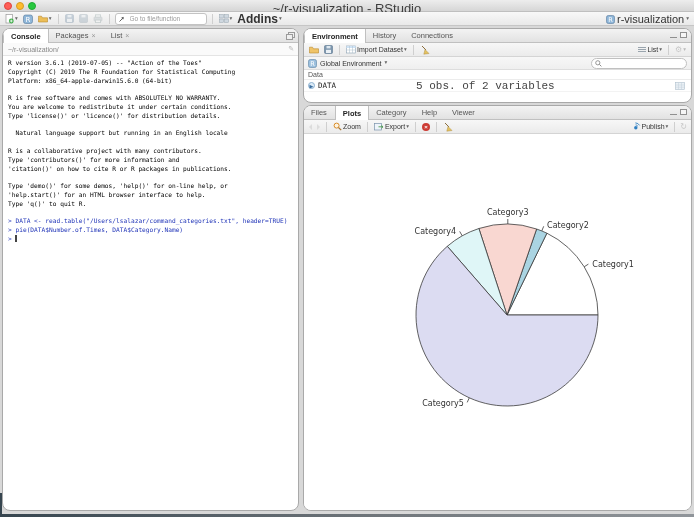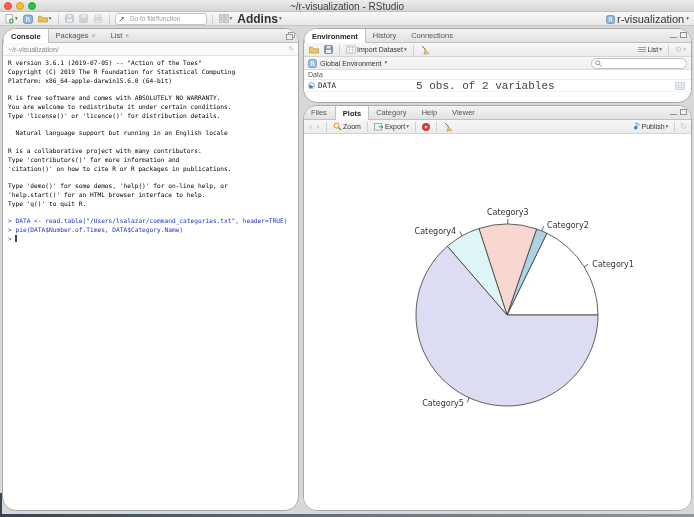--- a/index.html
+++ b/index.html
@@ -7,41 +7,41 @@
   .window{position:relative;width:694px;height:517px;background:#d8d8d8;}
 
   
   .titlebar{position:absolute;left:0;top:0;width:694px;height:11px;
     background:linear-gradient(#ededed,#d6d6d6);border-bottom:1px solid #bfbfbf;}
   .lights{position:absolute;left:4px;top:2px;display:flex;gap:4px;}
   .light{width:6px;height:6px;border-radius:50%;}
   .light.red{background:#ff5f57;border:0.5px solid #e0443e;}
   .light.yellow{background:#febc2e;border:0.5px solid #d89b22;}
   .light.green{background:#28c840;border:0.5px solid #1eab33;}
-  .title-text{position:absolute;left:0;right:0;top:1px;text-align:center;font-size:10px;color:#3e3e3e;}
+  .title-text{position:absolute;left:0;right:0;top:1px;text-align:center;font-size:13px;color:#3e3e3e;}
 
   
   .main-toolbar{position:absolute;left:0;top:12px;width:694px;height:14px;
     background:linear-gradient(#f8f8f8,#e9e9e9);border-bottom:1px solid #c6c6c6;
     display:flex;align-items:center;padding:0 4px;box-sizing:border-box;gap:3px;}
   .tb-sep{width:1px;height:10px;background:#cfcfcf;margin:0 2px;}
   .tb-btn{display:flex;align-items:center;gap:1px;padding:0 1px;height:12px;}
   .caret{font-size:5.5px;color:#666;line-height:1;}
   .tb-label{font-size:12px;color:#333;font-weight:bold;}
   .grayed{opacity:0.4;}
   .goto-box{display:flex;align-items:center;gap:2px;background:#fff;border:1px solid #c3c3c3;
     border-radius:3px;height:10px;width:84px;padding:0 3px;}
   .goto-box input{border:none;outline:none;font-size:6.5px;color:#333;width:70px;background:transparent;
     font-family:"Liberation Sans",sans-serif;}
   .goto-box input::placeholder{color:#9a9a9a;}
   .project-btn{position:absolute;right:5px;top:1px;display:flex;align-items:center;gap:2px;}
   .project-label{font-size:11px;color:#333;}
 
   
-  .panel{position:absolute;background:#fff;border:1px solid #a9a9a9;border-radius:14px;box-sizing:border-box;overflow:hidden;}
+  .panel{position:absolute;background:#fff;border:1px solid #a9a9a9;border-radius:8px;box-sizing:border-box;overflow:hidden;}
   .panel-console{left:2px;top:28px;width:297px;height:483px;}
   .panel-env{left:303px;top:28px;width:389px;height:75px;}
   .panel-plots{left:303px;top:105px;width:389px;height:406px;}
 
   .tabbar{height:13px;background:linear-gradient(#f3f3f3,#e2e2e2);border-bottom:1px solid #c0c0c0;
     display:flex;align-items:stretch;position:relative;}
   .tab{display:flex;align-items:center;gap:3px;padding:0 7px;font-size:7.5px;color:#555;
     border-right:1px solid transparent;}
   .tab.active{background:#fff;border-left:1px solid #c0c0c0;border-right:1px solid #c0c0c0;
     color:#222;font-weight:bold;margin-bottom:-1px;}

